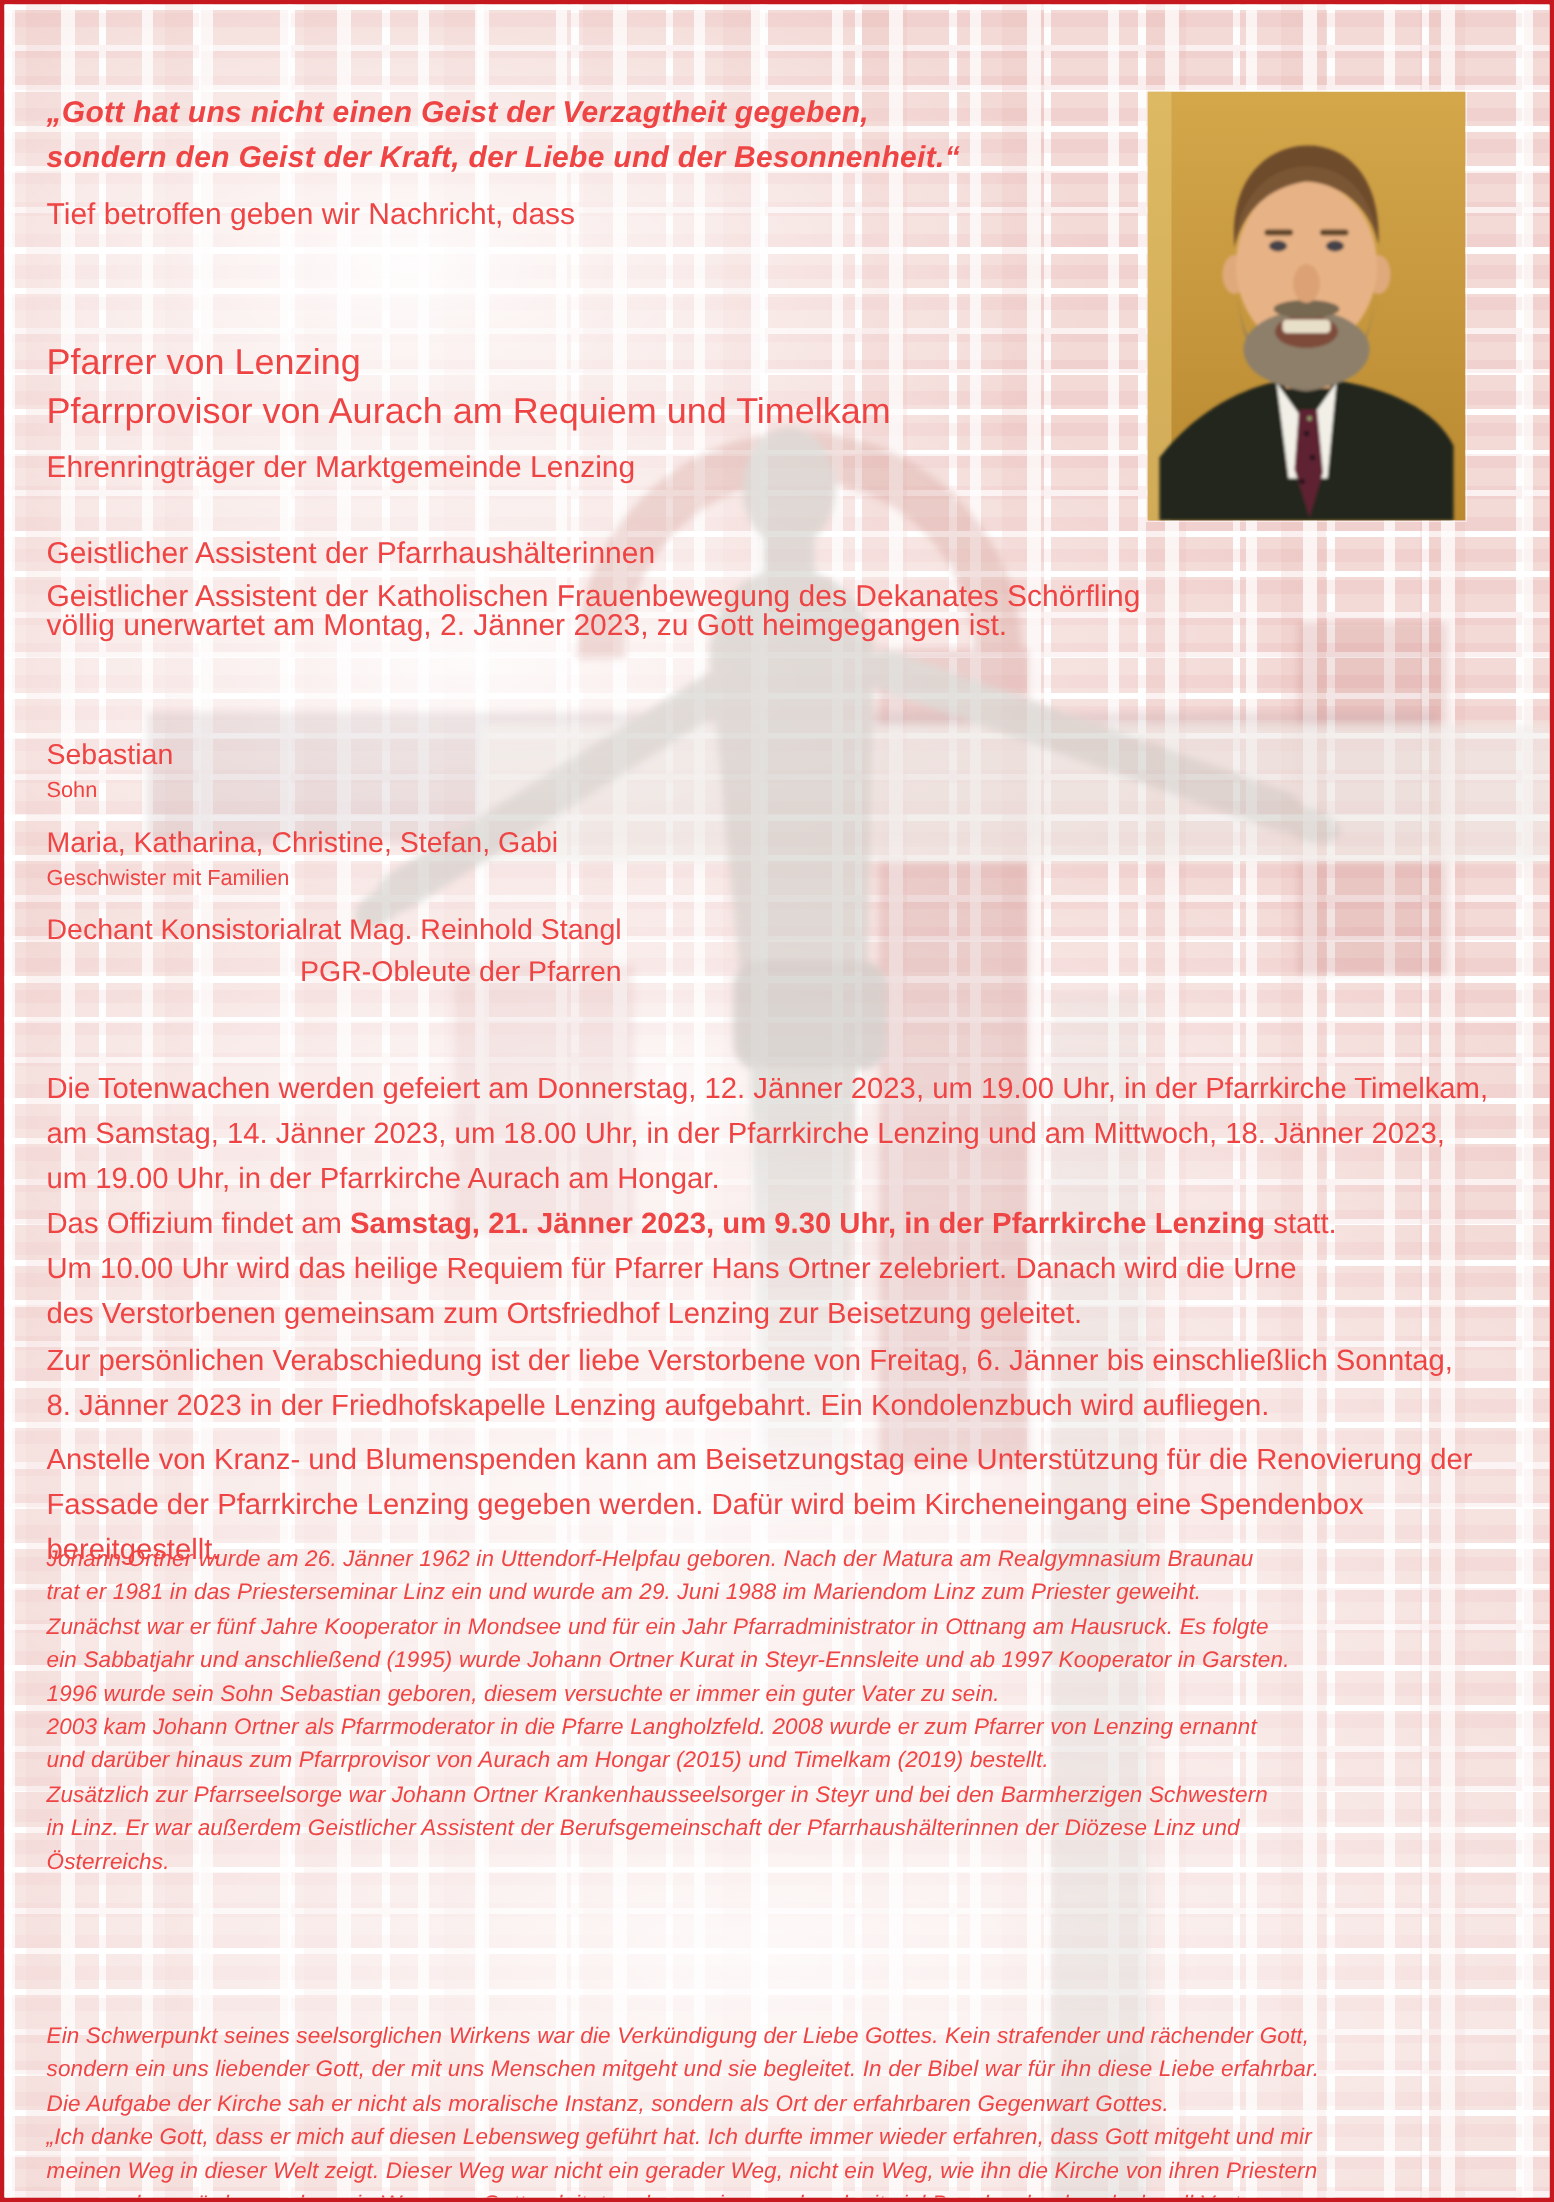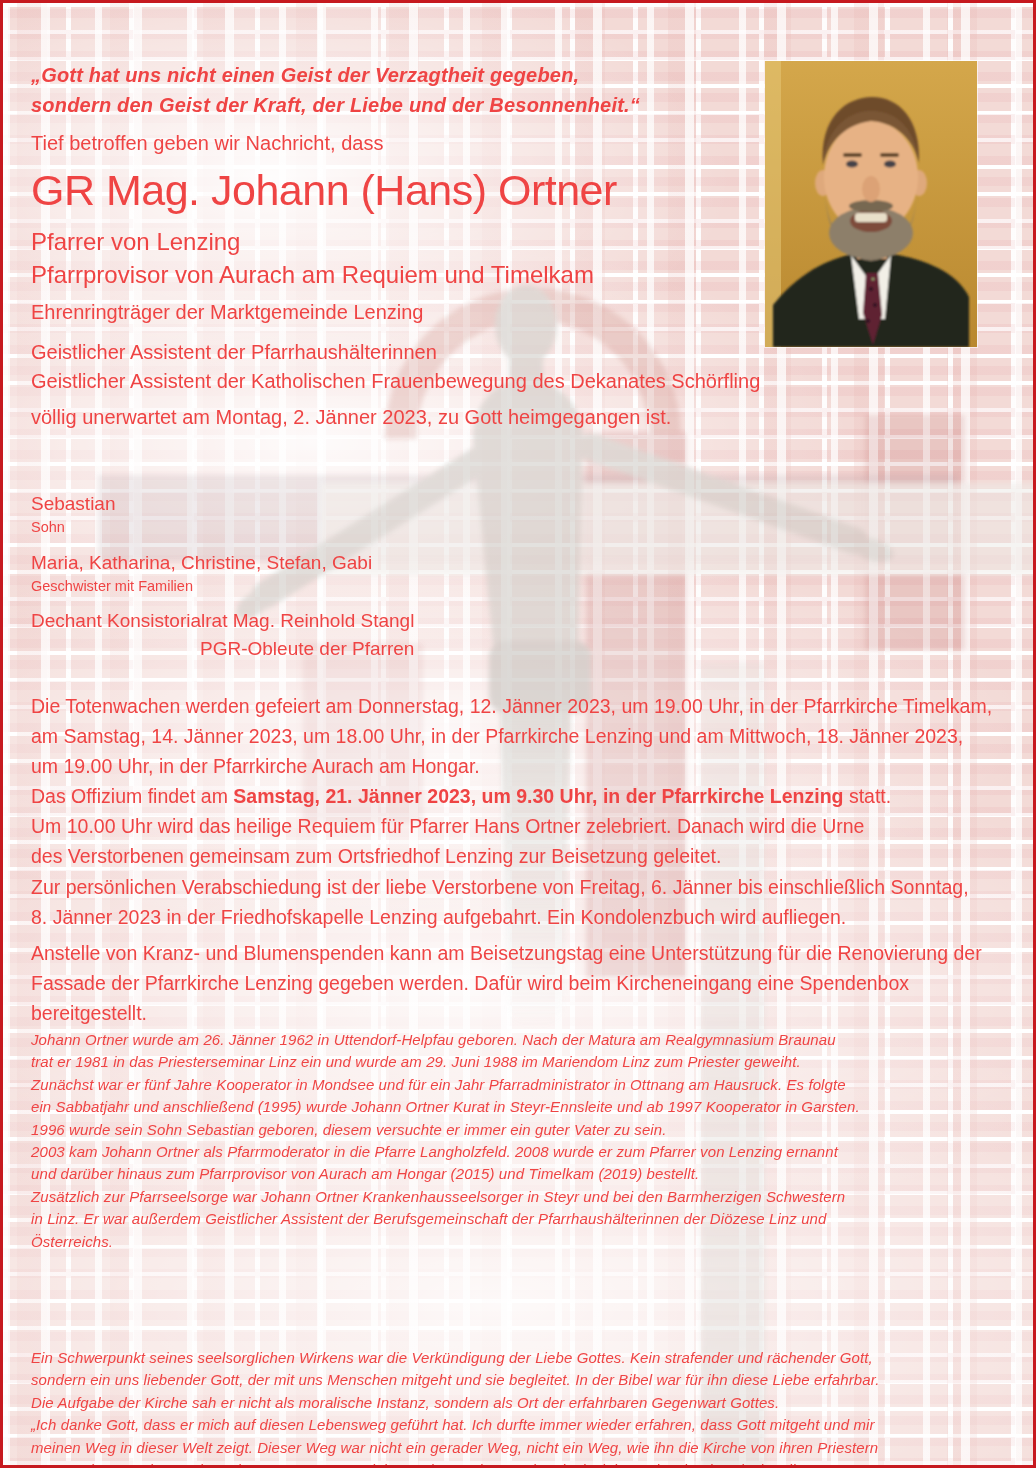--- a/index.html
+++ b/index.html
@@ -48,26 +48,26 @@
     box-shadow:0 0 0 1px rgba(255,255,255,.6);
   }
   .photo svg{display:block;}
   
   .abs{position:absolute;left:28px;white-space:pre-line;}
   .quote{font-size:20px;line-height:30px;font-weight:bold;font-style:italic;letter-spacing:.2px;}
   .intro{font-size:20px;line-height:26px;}
   .name{font-size:43px;line-height:50px;font-weight:400;margin:0;letter-spacing:-.5px;}
   .titles{font-size:24px;line-height:33px;}
   .honor{font-size:20px;line-height:27px;text-align:center;}
-  .assist{font-size:20px;line-height:29px;}
+  .assist{font-size:20px;line-height:29px;margin-top:17px;}
   .death{font-size:20px;line-height:27px;}
   .mourn-head{font-size:20px;line-height:27px;}
   .m-names{font-size:19px;line-height:28px;text-align:right;}
   .m-rel{font-size:14.5px;line-height:20px;}
-  .para{font-size:19.5px;line-height:30px;width:990px;}
+  .para{font-size:19.5px;line-height:30px;width:990px;margin-top:20px;}
   .para b{font-weight:bold;}
   .bio{font-size:15px;line-height:22.4px;font-style:italic;width:1000px;letter-spacing:.1px;}
 </style>
 </head>
 <body>
 
 <div class="page">
 
   <div class="bg-bricks"></div>
   <div class="bg-textrows"></div>
@@ -107,21 +107,20 @@
       <rect x="486" y="638" width="102" height="72" rx="16" fill="#c8c4bf"></rect>
       <path d="M497,708 L568,708 L560,1010 C545,1032 520,1032 505,1010 Z" fill="url(#legFade)"></path>
     </g>
   </svg>
 
   <div class="abs quote" style="top:57px">„Gott hat uns nicht einen Geist der Verzagtheit gegeben,
 sondern den Geist der Kraft, der Liebe und der Besonnenheit.“</div>
 
   <div class="abs intro" style="top:127px">Tief betroffen geben wir Nachricht, dass</div>
 
-  <h1 class="abs name" style="top:162px">GR Mag. Johann (Hans) Ortner</h1>
 
   <div class="abs titles" style="top:222px"><span>Pfarrer von Lenzing</span>
 <span>Pfarrprovisor von Aurach am Requiem und Timelkam</span></div>
 
   <div class="abs honor" style="top:296px">Ehrenringträger der Marktgemeinde Lenzing</div>
 
   <div class="abs assist" style="top:335px">Geistlicher Assistent der Pfarrhaushälterinnen
 Geistlicher Assistent der Katholischen Frauenbewegung des Dekanates Schörfling</div>
 
   <div class="abs death" style="top:401px">völlig unerwartet am Montag, 2. Jänner 2023, zu Gott heimgegangen ist.</div>

